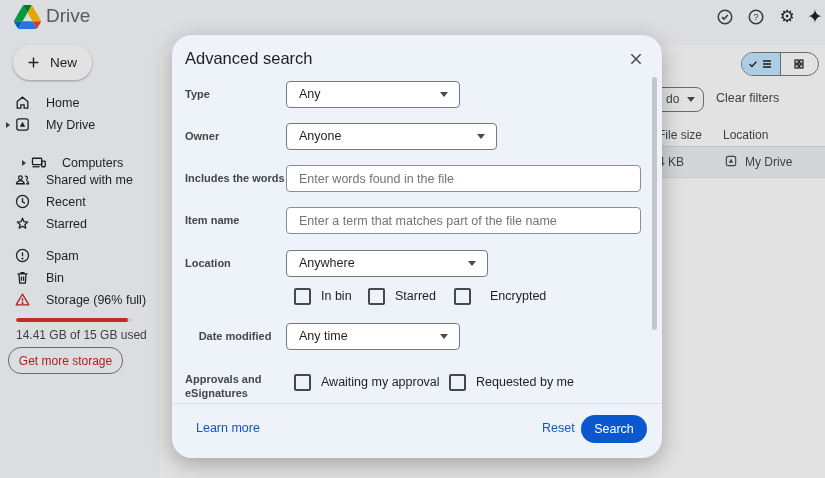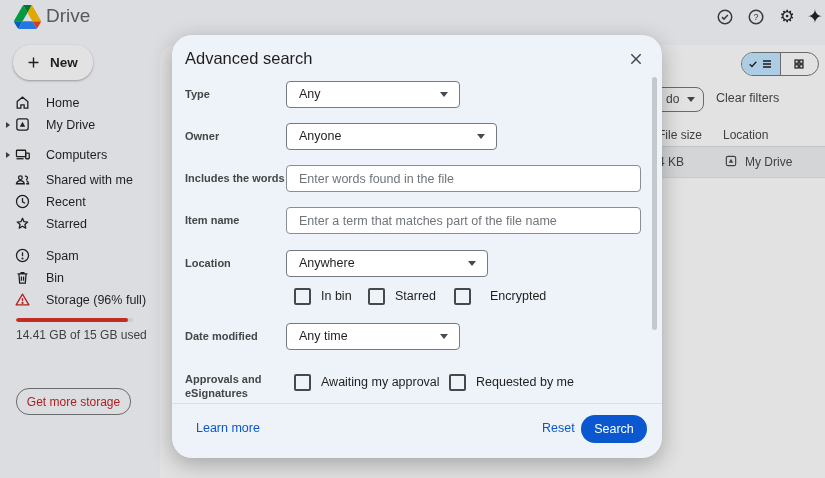--- a/index.html
+++ b/index.html
@@ -17,32 +17,32 @@
   .searchbar .mag{position:absolute;left:13px;top:6px;}
   .searchbar .ph{position:absolute;left:37px;top:7px;font-size:13px;color:#444746;}
   .searchbar .tune{position:absolute;right:11px;top:6px;cursor:pointer;}
   .tb-ic{position:absolute;top:8px;width:18px;height:18px;color:#3c4043;}
   .tb-glyph{font-size:17px;line-height:18px;color:#202124;text-align:center;width:18px;}
 
   
   .newbtn{position:absolute;left:13px;top:45px;height:35px;padding:0 15px 0 12px;
           background:#fff;border-radius:17px;display:inline-flex;align-items:center;gap:8px;
           box-shadow:0 1px 2px rgba(60,64,67,.3),0 1px 3px rgba(60,64,67,.15);cursor:pointer;}
-  .newbtn span{font-size:13.5px;font-weight:700;color:#1f1f1f;}
+  .newbtn span{font-size:13.5px;font-weight:400;color:#1f1f1f;}
   .navitem{position:absolute;left:0;width:160px;height:22px;cursor:pointer;}
   .navitem .nicon{position:absolute;left:14px;top:2px;}
   .navitem .nlabel{position:absolute;left:46px;top:4px;font-size:12.5px;color:#1f1f1f;}
   .navitem .expander{position:absolute;left:6px;top:8px;width:0;height:0;
           border-left:4px solid #3c4043;border-top:3.5px solid transparent;border-bottom:3.5px solid transparent;}
   .storbar{position:absolute;left:16px;top:318px;width:117px;height:3.5px;border-radius:2px;background:#e4e7eb;overflow:hidden;}
   .storbar .fill{height:100%;background:#d93025;border-radius:2px;}
   .usage{position:absolute;left:16px;top:328px;font-size:12px;color:#444746;}
-  .getmore{position:absolute;left:16px;top:347px;width:113px;height:25px;border:1px solid #747775;
+  .getmore{position:absolute;left:8px;top:347px;width:113px;height:25px;border:1px solid #747775;
            border-radius:13px;display:flex;align-items:center;justify-content:center;
-           font-size:12px;font-weight:500;color:#c5221f;background:transparent;cursor:pointer;margin-top:41px;}
+           font-size:12px;font-weight:500;color:#c5221f;background:transparent;cursor:pointer;}
 
   
   .filepanel{position:absolute;left:160px;top:45px;right:0;bottom:0;background:#ffffff;
              border-top-left-radius:16px;}
   .viewtoggle{position:absolute;left:741px;top:52px;width:76px;height:22px;border:1px solid #747775;
               border-radius:12px;display:flex;overflow:hidden;background:#fff;}
   .viewtoggle .seg{flex:1;display:flex;align-items:center;justify-content:center;gap:3px;cursor:pointer;}
   .viewtoggle .seg.sel{background:#c2e7ff;}
   .viewtoggle .seg + .seg{border-left:1px solid #747775;}
   .chip{position:absolute;left:645px;top:87px;width:57px;height:23px;border:1px solid #747775;
@@ -137,21 +137,21 @@
     <span class="expander"></span>
     <span class="nicon">
       <svg width="17" height="17" viewBox="0 0 24 24" fill="none" stroke="#1f1f1f" stroke-width="1.8">
         <rect x="4" y="4" width="16" height="16" rx="3"></rect>
         <path d="M12 8.2 15.8 15h-7.6z" fill="#1f1f1f" stroke="none"></path>
       </svg>
     </span>
     <span class="nlabel">My Drive</span>
   </div>
 
-  <div class="navitem" style="top:144px;">
+  <div class="navitem" style="top:152px;margin-left:16px;">
     <span class="expander"></span>
     <span class="nicon">
       <svg width="17" height="17" viewBox="0 0 24 24" fill="none" stroke="#1f1f1f" stroke-width="1.8">
         <rect x="3.5" y="6" width="13" height="9" rx="1"></rect>
         <path d="M3.5 18h10"></path>
           <rect x="16.5" y="10" width="5" height="8" rx="1"></rect>
       </svg>
     </span>
     <span class="nlabel">Computers</span>
   </div>
@@ -301,21 +301,21 @@
     <span class="caret"></span>
   </div>
 
   <span class="cb" style="left:122px;top:253px;"></span>
   <span class="cblabel" style="left:149px;top:254px;">In bin</span>
   <span class="cb" style="left:196px;top:253px;"></span>
   <span class="cblabel" style="left:223px;top:254px;">Starred</span>
   <span class="cb" style="left:282px;top:253px;"></span>
   <span class="cblabel" style="left:318px;top:254px;">Encrypted</span>
 
-  <div class="flabel" style="top:294px;">Date modified</div>
+  <div class="flabel" style="top:294px;text-align:center;">Date modified</div>
   <div class="select" style="top:288px;">
     <span class="sval">Any time</span>
     <span class="caret"></span>
   </div>
 
   <div class="flabel" style="top:337px;">Approvals and eSignatures</div>
   <span class="cb" style="left:122px;top:339px;"></span>
   <span class="cblabel" style="left:149px;top:340px;">Awaiting my approval</span>
   <span class="cb" style="left:277px;top:339px;"></span>
   <span class="cblabel" style="left:304px;top:340px;">Requested by me</span>

